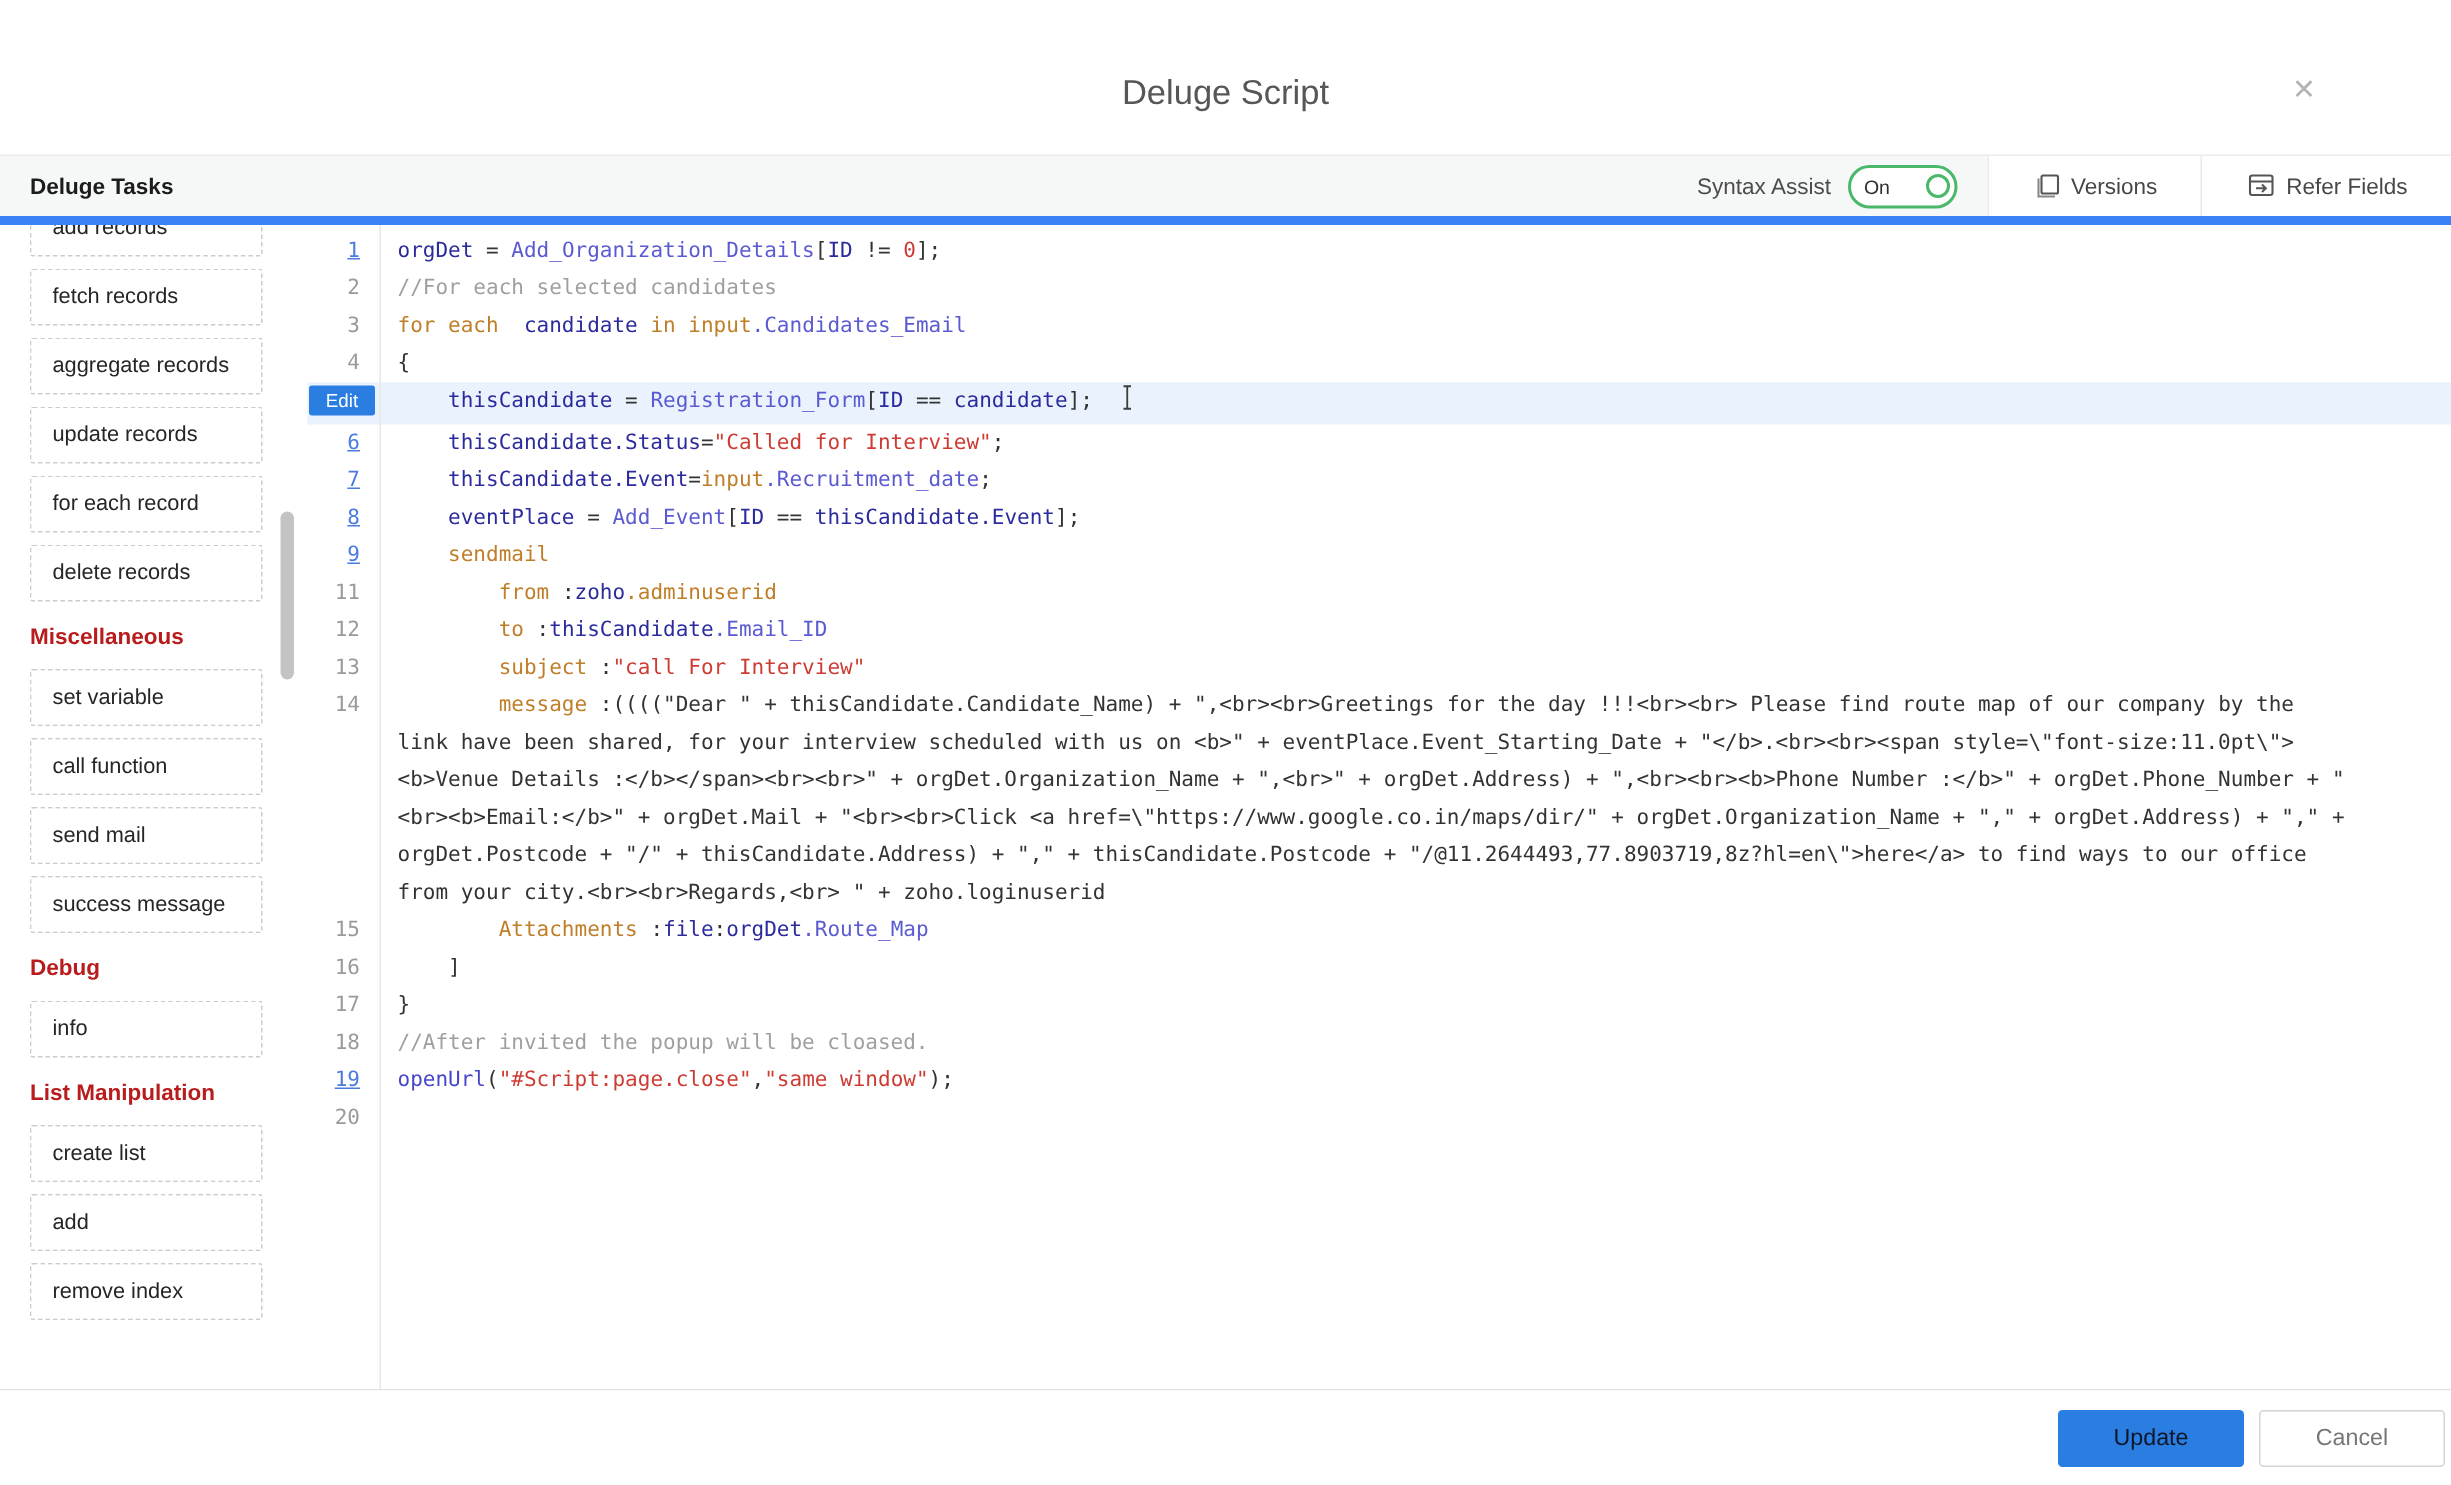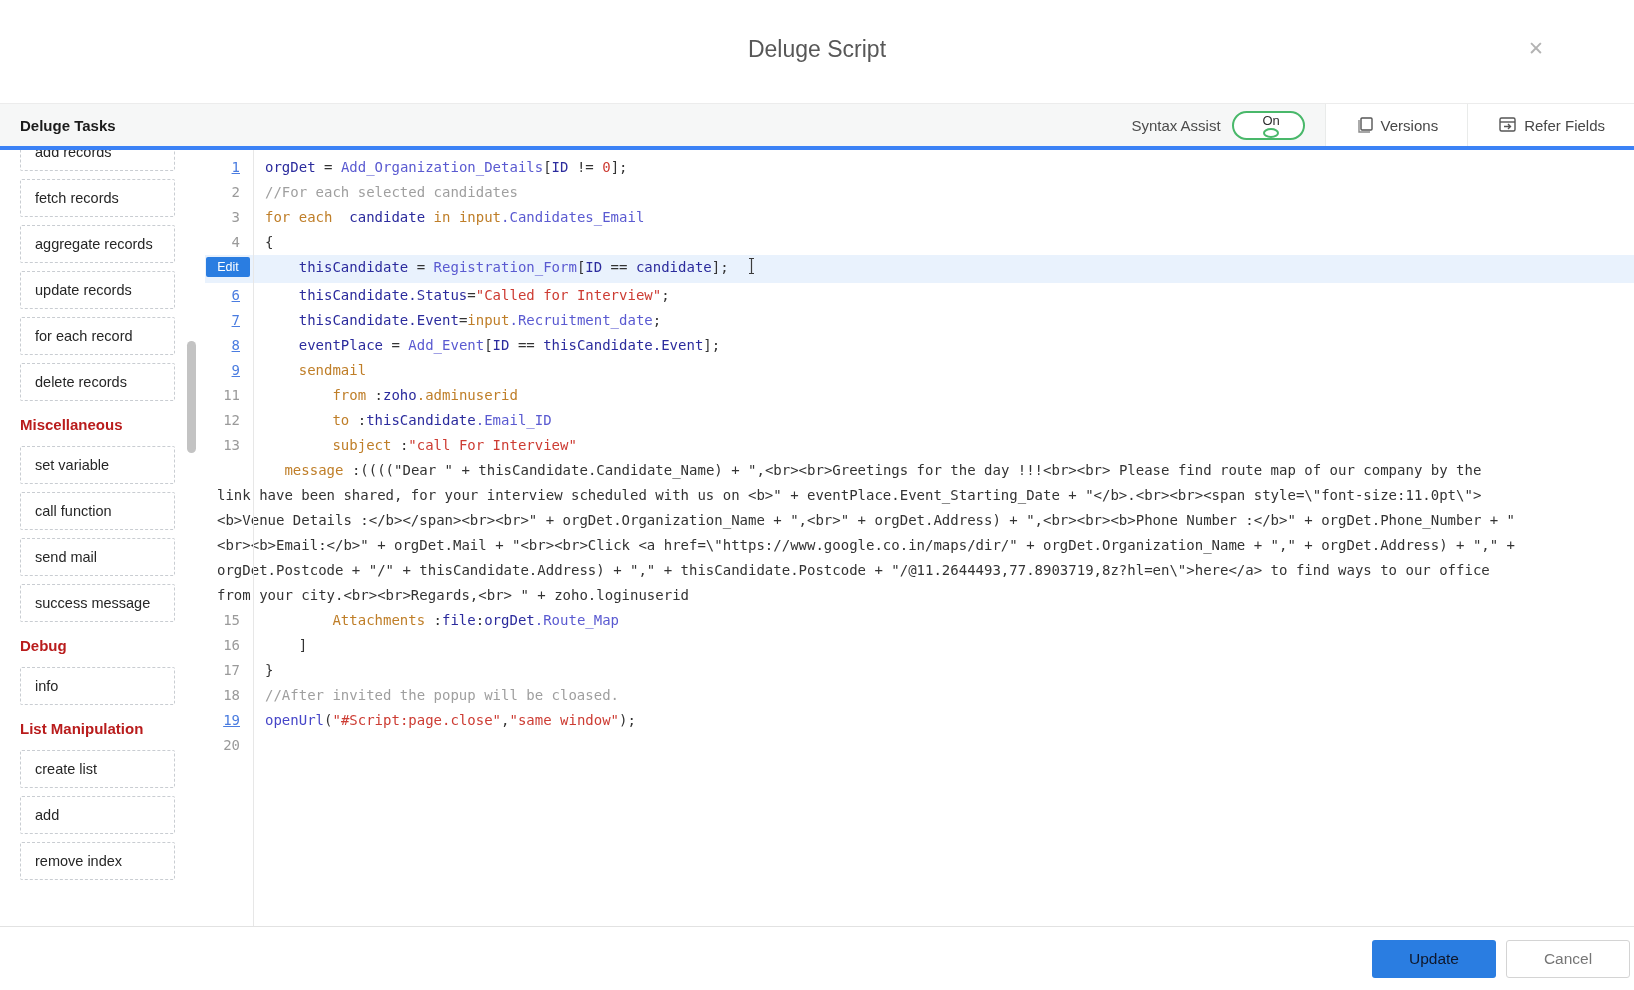--- a/index.html
+++ b/index.html
@@ -1,31 +1,31 @@
 <!DOCTYPE html>
 <html><head>
 <meta charset="utf-8">
 <style>
   html,body{margin:0;padding:0;}
   body{
     width:1634px;height:990px;position:relative;background:#fff;
     font-family:"Liberation Sans",sans-serif;color:#333;overflow:hidden;
   }
   
-  .dialog-header{position:absolute;top:0;left:0;right:0;height:103px;background:#fff;}
+  .dialog-header{position:absolute;top:12px;left:0;right:0;height:103px;background:#fff;}
   .dialog-title{position:absolute;top:36px;left:0;width:100%;text-align:center;font-size:23px;color:#575757;}
   .close-btn{position:absolute;top:38px;right:90px;font-size:19px;color:#b3b3b3;cursor:pointer;line-height:22px;}
   
   .toolbar{position:absolute;top:103px;left:0;right:0;height:47px;background:#f6f7f7;
-    border-top:1px solid #ececec;border-bottom:4px solid #3b82f6;display:flex;align-items:stretch;box-sizing:border-box;}
+    border-top:1px solid #ececec;border-bottom:6px solid #3b82f6;display:flex;align-items:stretch;box-sizing:border-box;}
   .toolbar-title{align-self:center;margin-left:20px;font-weight:bold;font-size:15px;color:#1c1c1c;}
   .toolbar-right{margin-left:auto;display:flex;align-items:stretch;}
   .syntax-assist{display:flex;align-items:center;gap:11px;padding:0 20px;font-size:15px;color:#4c4c4c;}
   .toggle{width:57px;height:25px;border:2px solid var(--toggle-green);border-radius:15px;background:#fff;
-    display:flex;align-items:center;justify-content:space-between;padding:0 3px 0 9px;cursor:pointer;flex-direction:column;}
+    display:flex;align-items:center;justify-content:space-between;padding:0 3px 0 9px;cursor:pointer;}
   .toggle-label{font-size:13px;color:#2e2e2e;}
   .toggle-knob{width:16px;height:16px;border:2px solid var(--toggle-green);border-radius:50%;box-sizing:border-box;background:#fff;}
   .tb-section{display:flex;align-items:center;gap:6px;padding:0 29px;background:#fff;
     border-left:1px solid #e9ebea;font-size:15px;color:#474747;cursor:pointer;}
   .tb-icon{display:flex;align-items:center;}
   
   .main{position:absolute;top:150px;left:0;right:0;bottom:63px;background:#fff;border-bottom:1px solid #e2e2e2;box-sizing:border-box;overflow:hidden;}
   .sidebar{position:absolute;top:0;left:0;width:205px;height:100%;overflow:hidden;}
   .sidebar-inner{padding-left:20px;margin-top:-17px;}
   .task-btn{width:155px;height:38px;margin-bottom:8px;border:1px dashed #c9cdd2;border-radius:2px;
@@ -164,20 +164,21 @@
         </div>
         <div class="cl-row">
           <div class="cl-gutter"><span class="cl-num">12</span></div>
           <div class="cl-code"><span class="tk-o">        </span><span class="tk-k">to</span><span class="tk-o"> :</span><span class="tk-v">thisCandidate</span><span class="tk-f">.Email_ID</span></div>
         </div>
         <div class="cl-row">
           <div class="cl-gutter"><span class="cl-num">13</span></div>
           <div class="cl-code"><span class="tk-o">        </span><span class="tk-k">subject</span><span class="tk-o"> :</span><span class="tk-s">"call For Interview"</span></div>
         </div>
         <div class="cl-row">
+          <div class="cl-gutter"><span class="cl-num">14</span></div>
           <div class="cl-code"><span class="tk-o">        </span><span class="tk-k">message</span><span class="tk-o"> :</span><span class="tk-p">(((("Dear " + thisCandidate.Candidate_Name) + ",&lt;br&gt;&lt;br&gt;Greetings for the day !!!&lt;br&gt;&lt;br&gt; Please find route map of our company by the link have been shared, for your interview scheduled with us on &lt;b&gt;" + eventPlace.Event_Starting_Date + "&lt;/b&gt;.&lt;br&gt;&lt;br&gt;&lt;span style=\"font-size:11.0pt\"&gt;&lt;b&gt;Venue Details :&lt;/b&gt;&lt;/span&gt;&lt;br&gt;&lt;br&gt;" + orgDet.Organization_Name + ",&lt;br&gt;" + orgDet.Address) + ",&lt;br&gt;&lt;br&gt;&lt;b&gt;Phone Number :&lt;/b&gt;" + orgDet.Phone_Number + "&lt;br&gt;&lt;b&gt;Email:&lt;/b&gt;" + orgDet.Mail + "&lt;br&gt;&lt;br&gt;Click &lt;a href=\"https://www.google.co.in/maps/dir/" + orgDet.Organization_Name + "," + orgDet.Address) + "," + orgDet.Postcode + "/" + thisCandidate.Address) + "," + thisCandidate.Postcode + "/@11.2644493,77.8903719,8z?hl=en\"&gt;here&lt;/a&gt; to find ways to our office from your city.&lt;br&gt;&lt;br&gt;Regards,&lt;br&gt; " + zoho.loginuserid</span></div>
         </div>
         <div class="cl-row">
           <div class="cl-gutter"><span class="cl-num">15</span></div>
           <div class="cl-code"><span class="tk-o">        </span><span class="tk-k">Attachments</span><span class="tk-o"> :</span><span class="tk-v">file</span><span class="tk-o">:</span><span class="tk-v">orgDet</span><span class="tk-f">.Route_Map</span></div>
         </div>
         <div class="cl-row">
           <div class="cl-gutter"><span class="cl-num">16</span></div>
           <div class="cl-code"><span class="tk-o">    ]</span></div>
         </div>

